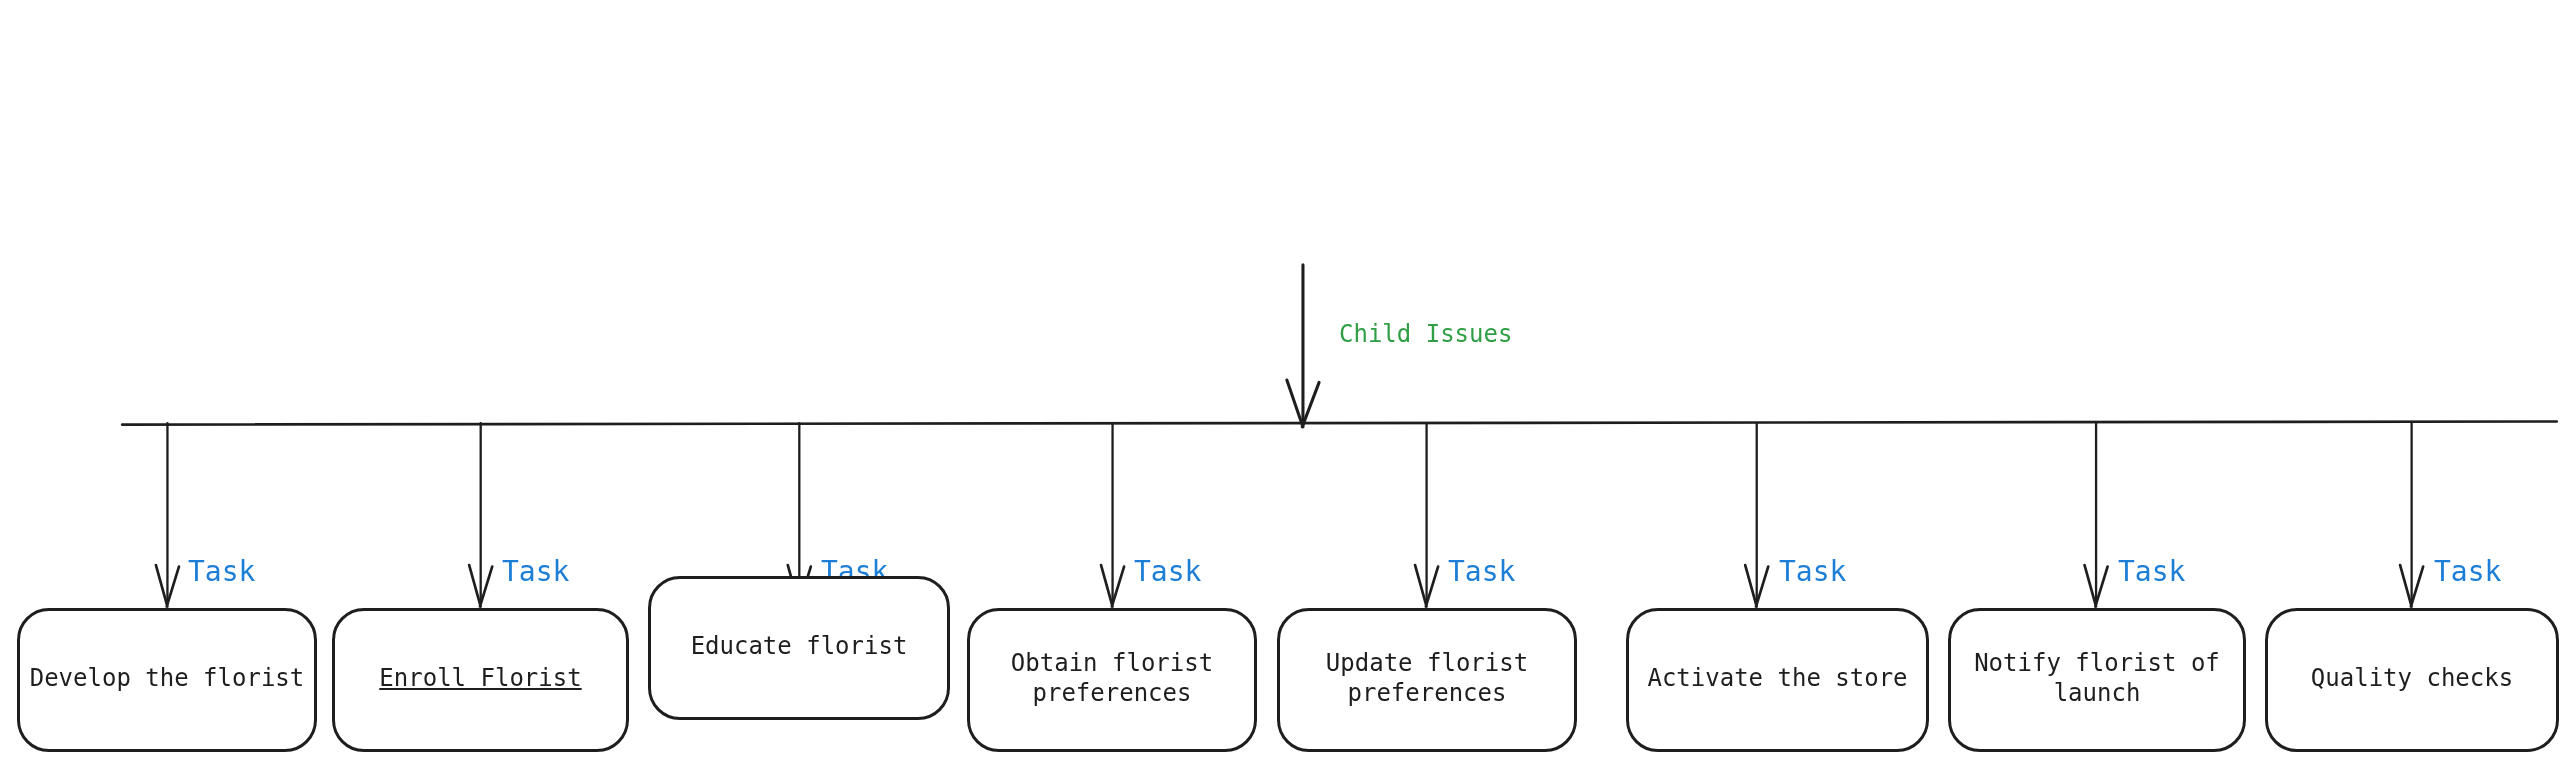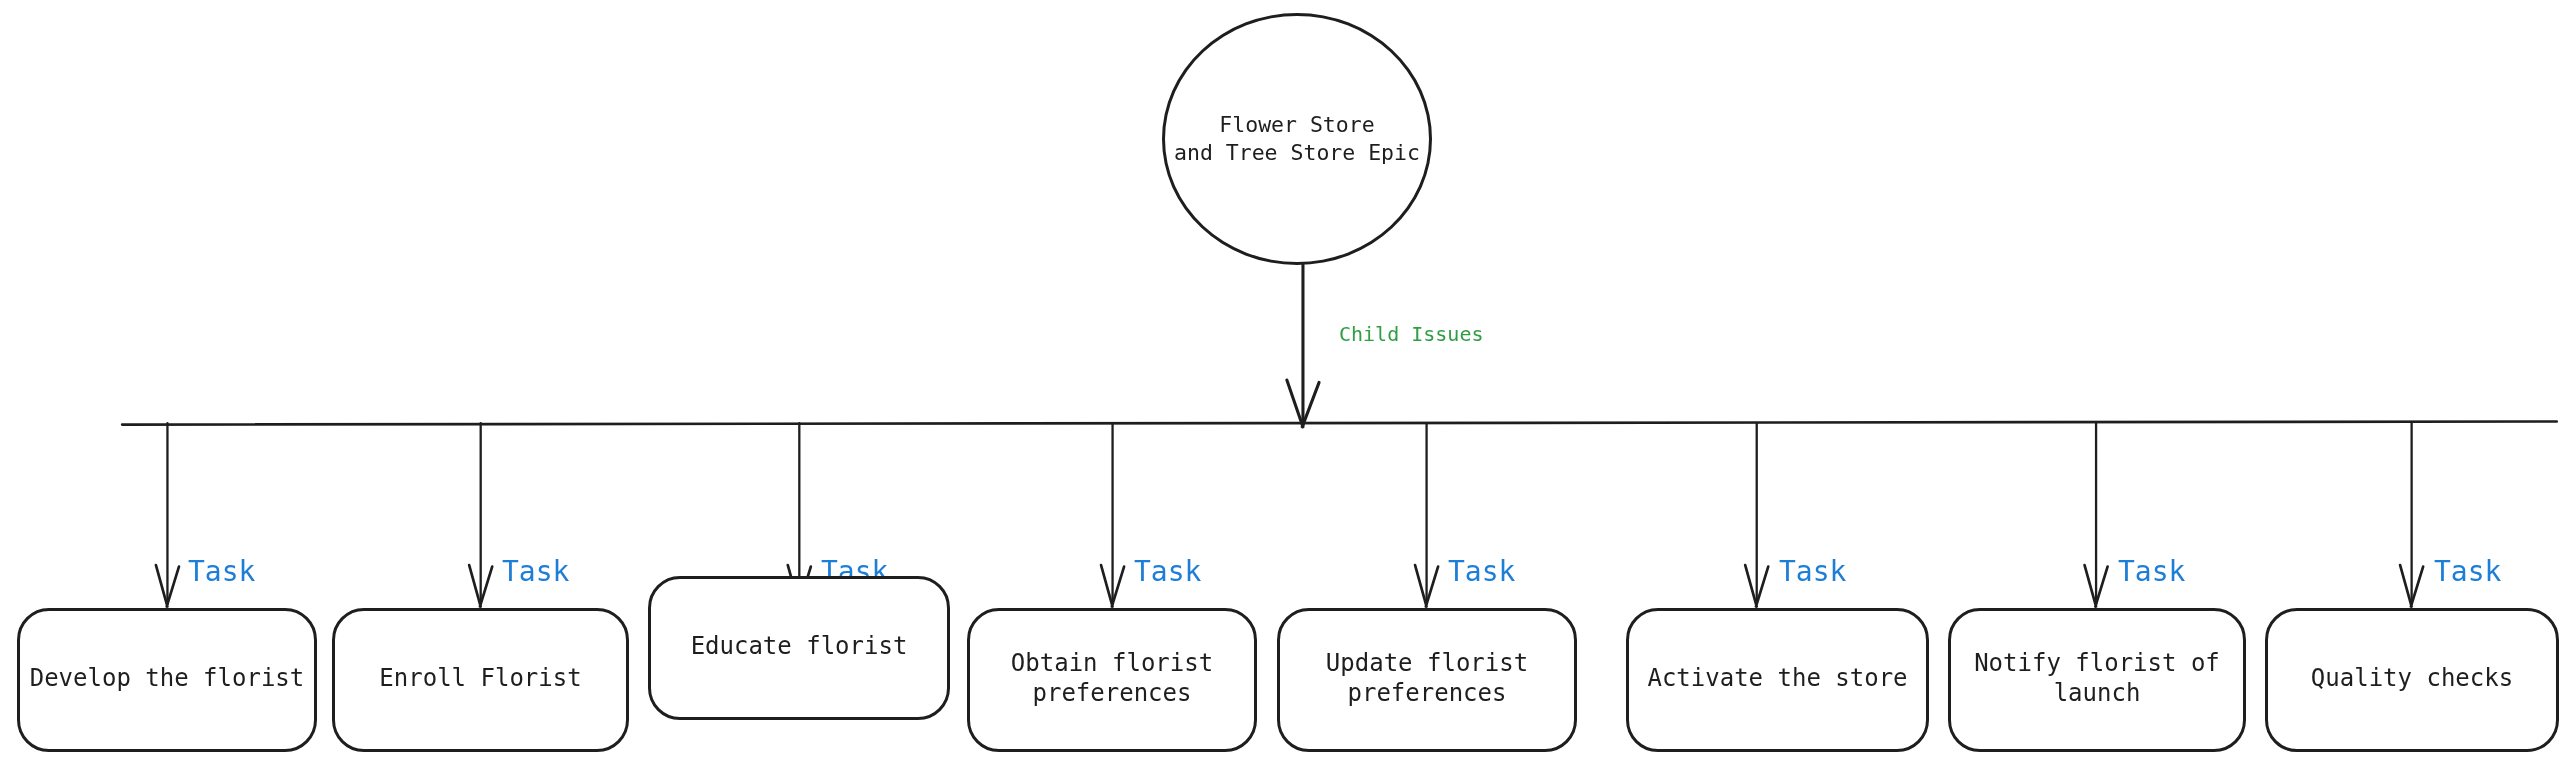--- a/index.html
+++ b/index.html
@@ -48,21 +48,21 @@
     line-height: 28px;
     text-align: center;
     white-space: pre-line;
   }
   .edge-label {
     position: absolute;
     white-space: nowrap;
   }
   .child-label {
     left: 1339px; top: 317px;
-    font-size: 20px;
+    font-size: 24px;
     line-height: 34px;
     color: var(--child-color);
   }
   .task-label {
     font-size: 28px;
     line-height: 34px;
     color: var(--task-color);
     text-align: center;
   }
   .node-box {
@@ -101,34 +101,30 @@
       <path d="M1857,551 L1857,787" stroke-width="3"></path>
       <path d="M1842,736 L1857,790 M1872,738 L1856,790" stroke-width="3.5"></path>
       <path d="M2287,551 L2287,787" stroke-width="3"></path>
       <path d="M2272,736 L2287,790 M2302,738 L2286,790" stroke-width="3.5"></path>
       <path d="M2729,551 L2729,787" stroke-width="3"></path>
       <path d="M2714,736 L2729,790 M2744,738 L2728,790" stroke-width="3.5"></path>
       <path d="M3140,551 L3140,787" stroke-width="3"></path>
       <path d="M3125,736 L3140,790 M3155,738 L3139,790" stroke-width="3.5"></path>
     </svg>
 
-  <div class="epic-node">
-    <span class="epic-text">Flower Store
-and Tree Store Epic</span>
-  </div>
 
   <div class="edge-label child-label">Child Issues</div>
 
   <div id="tasks">
       <div class="edge-label task-label" style="left: 188px; top: 555px;">Task</div>
       <div class="node-box" style="left: 17px; top: 608px; width: 300px; height: 144px;">
         <span class="node-text">Develop the florist</span>
       </div>
       <div class="edge-label task-label" style="left: 502px; top: 555px;">Task</div>
-      <div class="node-box" style="left: 332px; top: 608px; width: 297px; height: 144px;">
+      <div class="node-box" style="left: 332px; top: 608px; width: 297px; height: 144px; text-decoration: underline;">
         <span class="node-text">Enroll Florist</span>
       </div>
       <div class="edge-label task-label" style="left: 821px; top: 555px;">Task</div>
       <div class="node-box" style="left: 648px; top: 576px; width: 302px; height: 144px;">
         <span class="node-text">Educate florist</span>
       </div>
       <div class="edge-label task-label" style="left: 1134px; top: 555px;">Task</div>
       <div class="node-box" style="left: 967px; top: 608px; width: 290px; height: 144px; align-items: center;">
         <span class="node-text">Obtain florist
 preferences</span>

